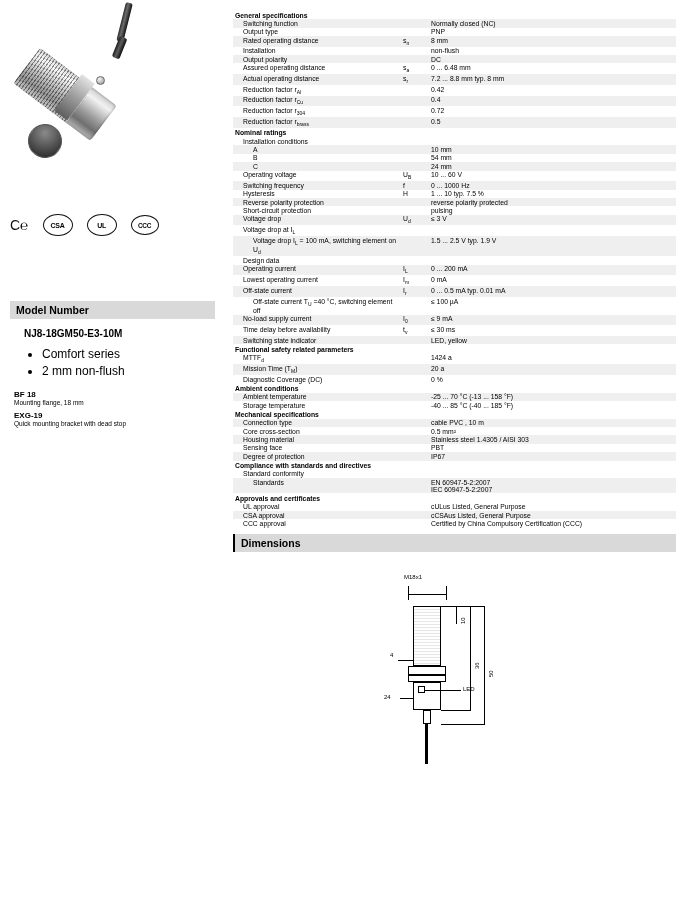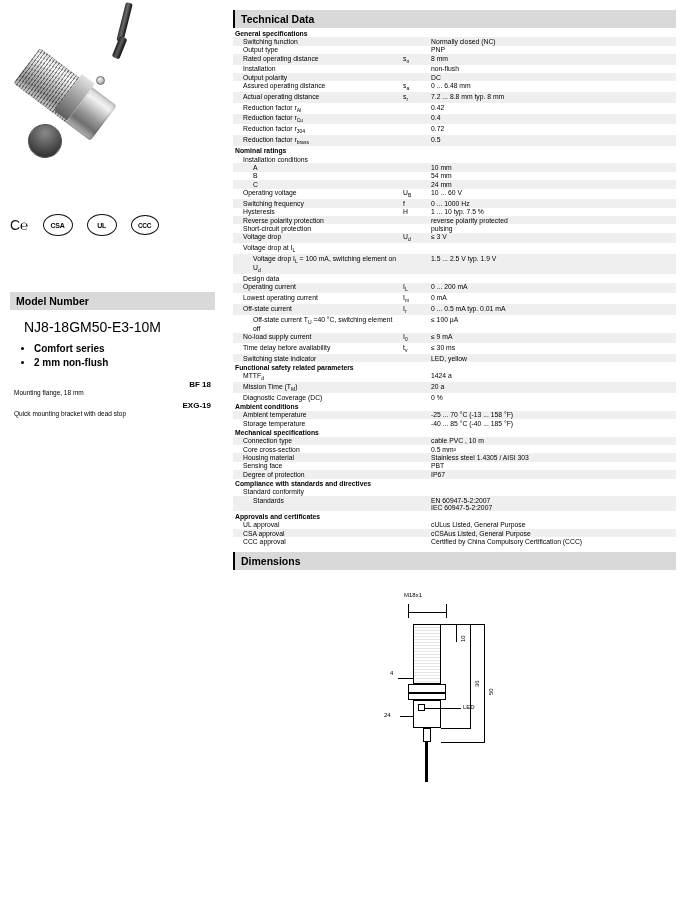--- a/index.html
+++ b/index.html
@@ -73,27 +73,27 @@
   .appr-mark { font-size: 14px; color:#111; }
   .circle-mark {
     width:30px; height:22px; border:1.4px solid #111; border-radius:50%;
     display:flex; align-items:center; justify-content:center;
     font-size:7px; font-weight:bold; letter-spacing:-0.3px;
   }
   .circle-mark.sm { width:28px; height:20px; font-size:6.5px; }
 
   .sect-head {
     background:#d9d9d9; font-weight:bold; font-size:10.5px;
-    padding:3px 6px; margin-top:10px;
+    padding:3px 6px; margin-top:19px;
   }
   .left-body { padding: 4px 4px 0 4px; }
-  .model-num { font-size:14px; font-weight:normal; margin:5px 0 0 2px;padding-left:8px; }
+  .model-num { font-size:10px; font-weight:bold; margin:5px 0 0 2px;padding-left:8px; }
   ul.feat { margin:4px 0 0 14px; padding:0; }
-  ul.feat li { font-size:10px; font-weight:bold; margin:3px 6px; }
-  .acc-name { font-size:8px; font-weight:bold; margin-top:5px;text-align:right; }
+  ul.feat li { font-size:12px; font-weight:normal; margin:3px 14px; }
+  .acc-name { font-size:8px; font-weight:bold; margin-top:5px; }
   .acc-desc { font-size:6.5px; margin-top:0px; }
 
   
   .right-col {
     position:absolute; left:233px; top:10px; width: 443px;
   }
   .rsect-head {
     background:#d9d9d9; font-weight:bold; font-size:10.5px;
     padding:3px 6px; border-left:2px solid #000;
   }
@@ -166,21 +166,20 @@
         </div>
         <div>
           <div class="acc-name">EXG-19</div>
           <div class="acc-desc">Quick mounting bracket with dead stop</div>
         </div>
       </div>
     </div>
   </div>
 
   <div class="right-col">
-    <div class="rsect-head">Technical Data</div>
     <table class="td" id="spec-table">
         <tbody>
           <tr class="grp">
             <td colspan="3">General specifications</td>
           </tr>
           <tr class="shade">
             <td class="c-label">Switching function</td>
             <td class="c-sym"></td>
             <td class="c-val">Normally closed (NC)</td>
           </tr>

